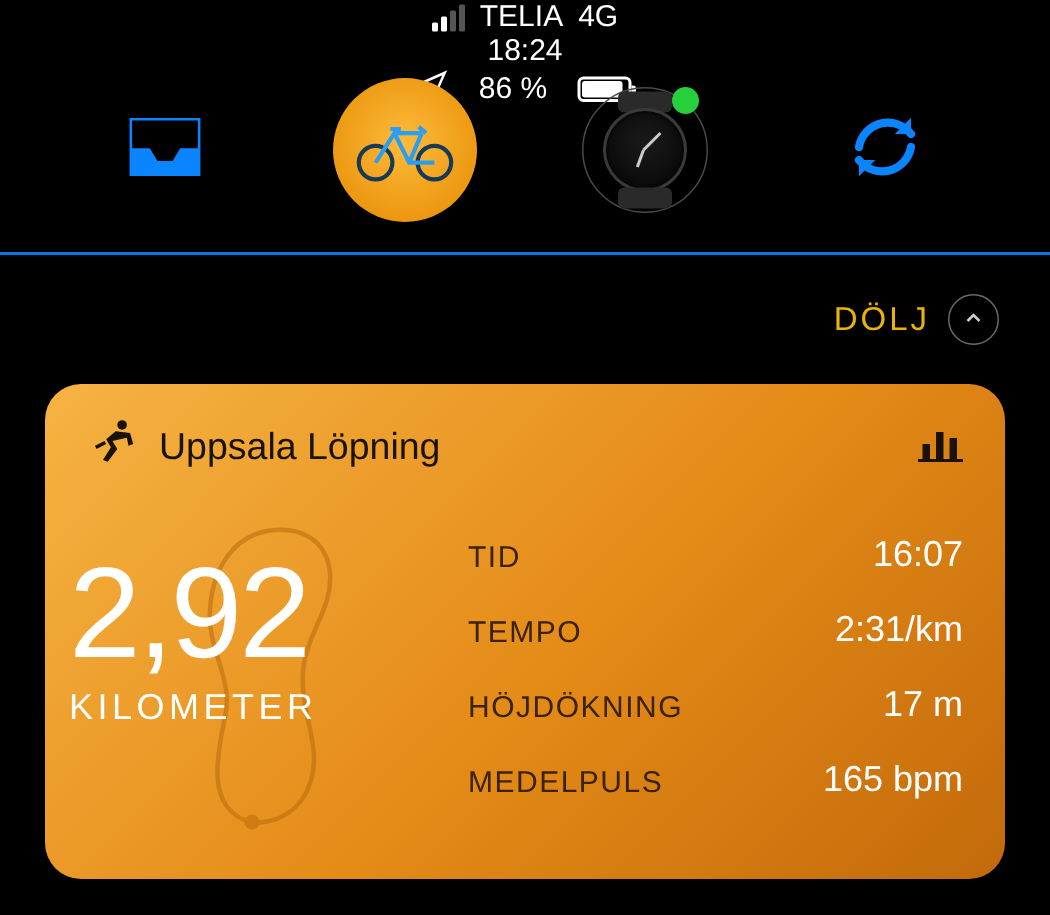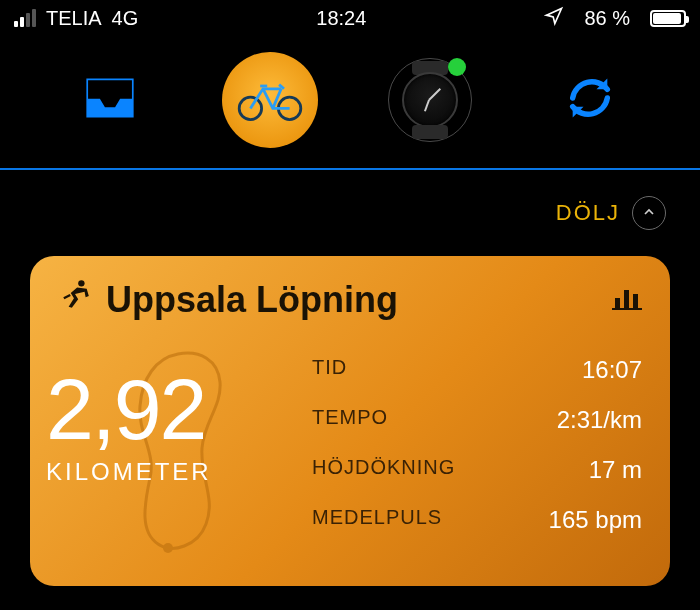--- a/index.html
+++ b/index.html
@@ -1,17 +1,17 @@
 <!DOCTYPE html>
 <html><head>
 <meta charset="utf-8">
 <style>
   * { margin: 0; padding: 0; box-sizing: border-box; }
   html, body { width: 700px; height: 610px; background: #000; font-family: -apple-system, "Helvetica Neue", Arial, sans-serif; color: #fff; overflow: hidden; }
-  .status-bar { height: 36px; display: flex; align-items: center; justify-content: space-between; padding: 0 14px; font-size: 20px; font-weight: 500; }
+  .status-bar { height: 36px; display: flex; align-items: center; justify-content: space-between; padding: 0 14px; font-size: 20px; font-weight: 500; flex-direction: column; }
   .status-left { display: flex; align-items: center; gap: 10px; }
   .status-right { display: flex; align-items: center; gap: 20px; }
   .signal { display: flex; align-items: flex-end; gap: 2px; }
   .signal span { width: 4px; background: #555; border-radius: 1px; }
   .signal span.on { background: #fff; }
   .signal span:nth-child(1){height:6px;} .signal span:nth-child(2){height:10px;} .signal span:nth-child(3){height:14px;} .signal span:nth-child(4){height:18px;}
   .battery { width: 36px; height: 17px; border: 2px solid #fff; border-radius: 4px; position: relative; display:flex; align-items:center; }
   .battery::after { content:""; position:absolute; right:-5px; top:4px; width:3px; height:7px; background:#fff; border-radius:0 2px 2px 0; }
   .battery i { display:block; height:11px; margin-left:1px; background:#fff; border-radius:2px; width:86%; }
   .loc-icon svg { width:20px; height:20px; }
@@ -32,29 +32,29 @@
   .dot-green { position:absolute; top:6px; right:12px; width:18px; height:18px; border-radius:50%; background:#26d03b; }
   .sync svg { width:52px; height:52px; }
   .divider { height:2px; background:linear-gradient(#0a84ff,#0a84ff); opacity:.9; margin-top:4px; }
   .hide-row { display:flex; justify-content:flex-end; align-items:center; gap:12px; padding: 26px 34px 20px 0; }
   .hide-row span { font-size:22px; letter-spacing:2px; color:#eab308; }
   .chevron { width:34px; height:34px; border-radius:50%; border:1.5px solid #6a6a6a; display:flex; align-items:center; justify-content:center; }
   .chevron svg { width:16px; height:16px; stroke:#cfcfcf; }
   .card { margin: 6px 30px 0 30px; height: 330px; border-radius: 24px; background: linear-gradient(135deg, #f6b343 0%, #e48a17 55%, #c26a0b 100%); position:relative; padding: 22px 28px; overflow:hidden; }
   .card-header { display:flex; align-items:center; justify-content:space-between; }
   .card-title { display:flex; align-items:center; gap:14px; }
-  .card-title span { color:#1a1205; font-size:36px; font-weight:700; }
+  .card-title span { color:#1a1205; font-size:25px; font-weight:400; }
   .runner svg { width:34px; height:34px; }
   .chart-icon svg { width:30px; height:24px; }
   .route-shape { position:absolute; left:80px; top:92px; width:160px; height:210px; opacity:.55; pointer-events:none; }
   .big-metric { position:absolute; left:16px; top:110px; }
   .big-val { font-size:86px; font-weight:400; color:#fff; line-height:1; letter-spacing:-2px; }
   .big-unit { font-size:24px; font-weight:400; letter-spacing:3px; color:#fff; margin-top:6px; }
   .stats { position:absolute; right:28px; top:100px; width:330px; display:flex; flex-direction:column; gap:22px; }
-  .stat-row { display:flex; justify-content:space-between; align-items:flex-start; }
+  .stat-row { display:flex; justify-content:space-between; align-items:flex-end; }
   .stat-label { font-size:20px; letter-spacing:1px; color:#3a2205; font-weight:500; }
   .stat-val { font-size:24px; color:#fff; font-weight:400; }
 </style>
 </head>
 <body>
 
 <div class="status-bar">
   <div class="status-left">
     <div class="signal">
       <span class="on"></span>

